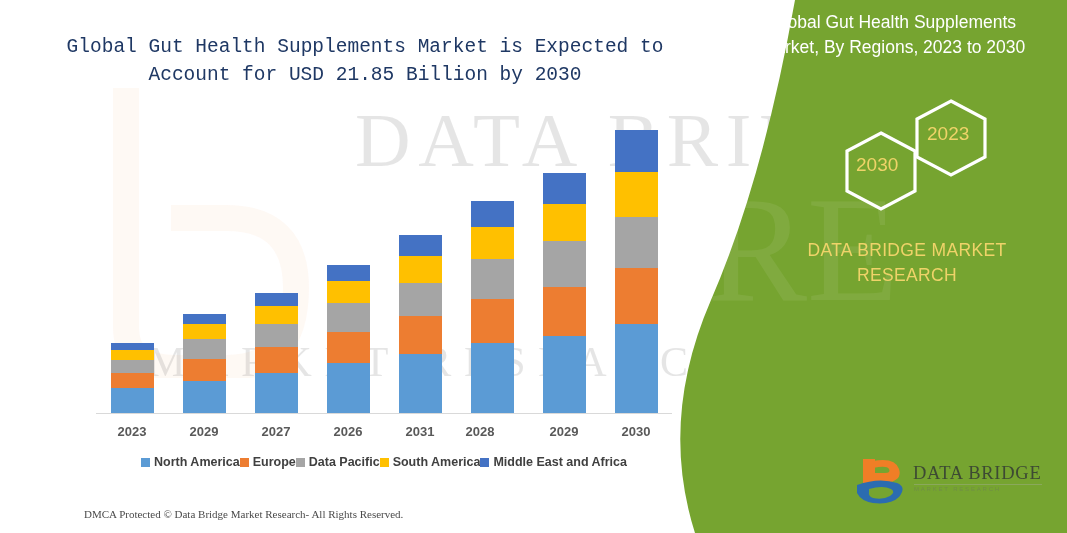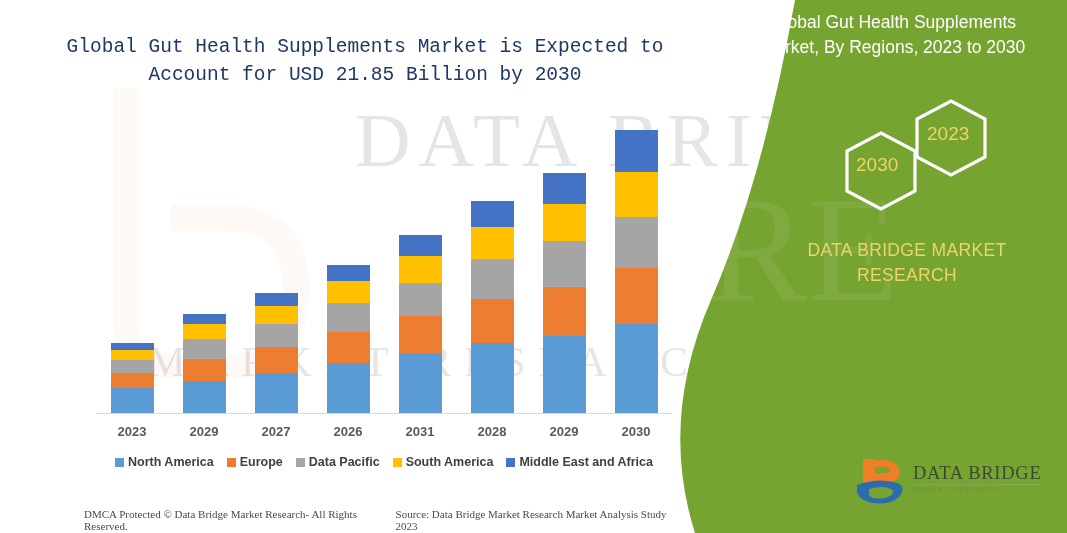--- a/index.html
+++ b/index.html
@@ -114,21 +114,20 @@
 
   
   .legend {
     position: absolute;
     left: 96px;
     top: 455px;
     width: 576px;
     display: flex;
     justify-content: center;
     align-items: center;
-    gap: 13px;
     flex-wrap: nowrap;
   }
   .legend-item {
     display: flex;
     align-items: center;
     gap: 4px;
     white-space: nowrap;
   }
   .swatch {
     width: 9px;
@@ -316,21 +315,21 @@
         </div>
       </div>
   </div>
 
   <div class="xlabels" id="xlabels">
       <div class="xlabel" style="left: 0px; width: 72px;">2023</div>
       <div class="xlabel" style="left: 72px; width: 72px;">2029</div>
       <div class="xlabel" style="left: 144px; width: 72px;">2027</div>
       <div class="xlabel" style="left: 216px; width: 72px;">2026</div>
       <div class="xlabel" style="left: 288px; width: 72px;">2031</div>
-      <div class="xlabel" style="left: 360px; width: 72px;">2028</div>
+      <div class="xlabel" style="left: 348px; width: 72px;">2028</div>
       <div class="xlabel" style="left: 432px; width: 72px;">2029</div>
       <div class="xlabel" style="left: 504px; width: 72px;">2030</div>
     </div>
 
   <div class="legend" id="legend">
       <div class="legend-item">
         <span class="swatch" style="background: rgb(91, 155, 213);"></span>
         <span class="legend-label">North America</span>
       </div>
       <div class="legend-item">
@@ -346,21 +345,20 @@
         <span class="legend-label">South America</span>
       </div>
       <div class="legend-item">
         <span class="swatch" style="background: rgb(68, 114, 196);"></span>
         <span class="legend-label">Middle East and Africa</span>
       </div>
     </div>
 
   <div class="footer">
     <span>DMCA Protected © Data Bridge Market Research- All Rights Reserved.</span>
-    <span>Source: Data Bridge Market Research  Market Analysis Study 2023</span>
   </div>
 
   <div class="green-panel">
     <svg width="390" height="533" viewBox="0 0 390 533">
       <path id="panelShape" d="M118 0 L390 0 L390 533 L18 533 Q-18 420 34 300 Q86 180 118 0 Z" fill="#76A430"></path>
       <text x="30" y="300" font-family="Liberation Serif, serif" font-size="150" fill="#ffffff" opacity="0.07">RE</text>
     </svg>
 
     <div class="panel-title">Global Gut Health Supplements Market, By Regions, 2023 to 2030</div>
 

